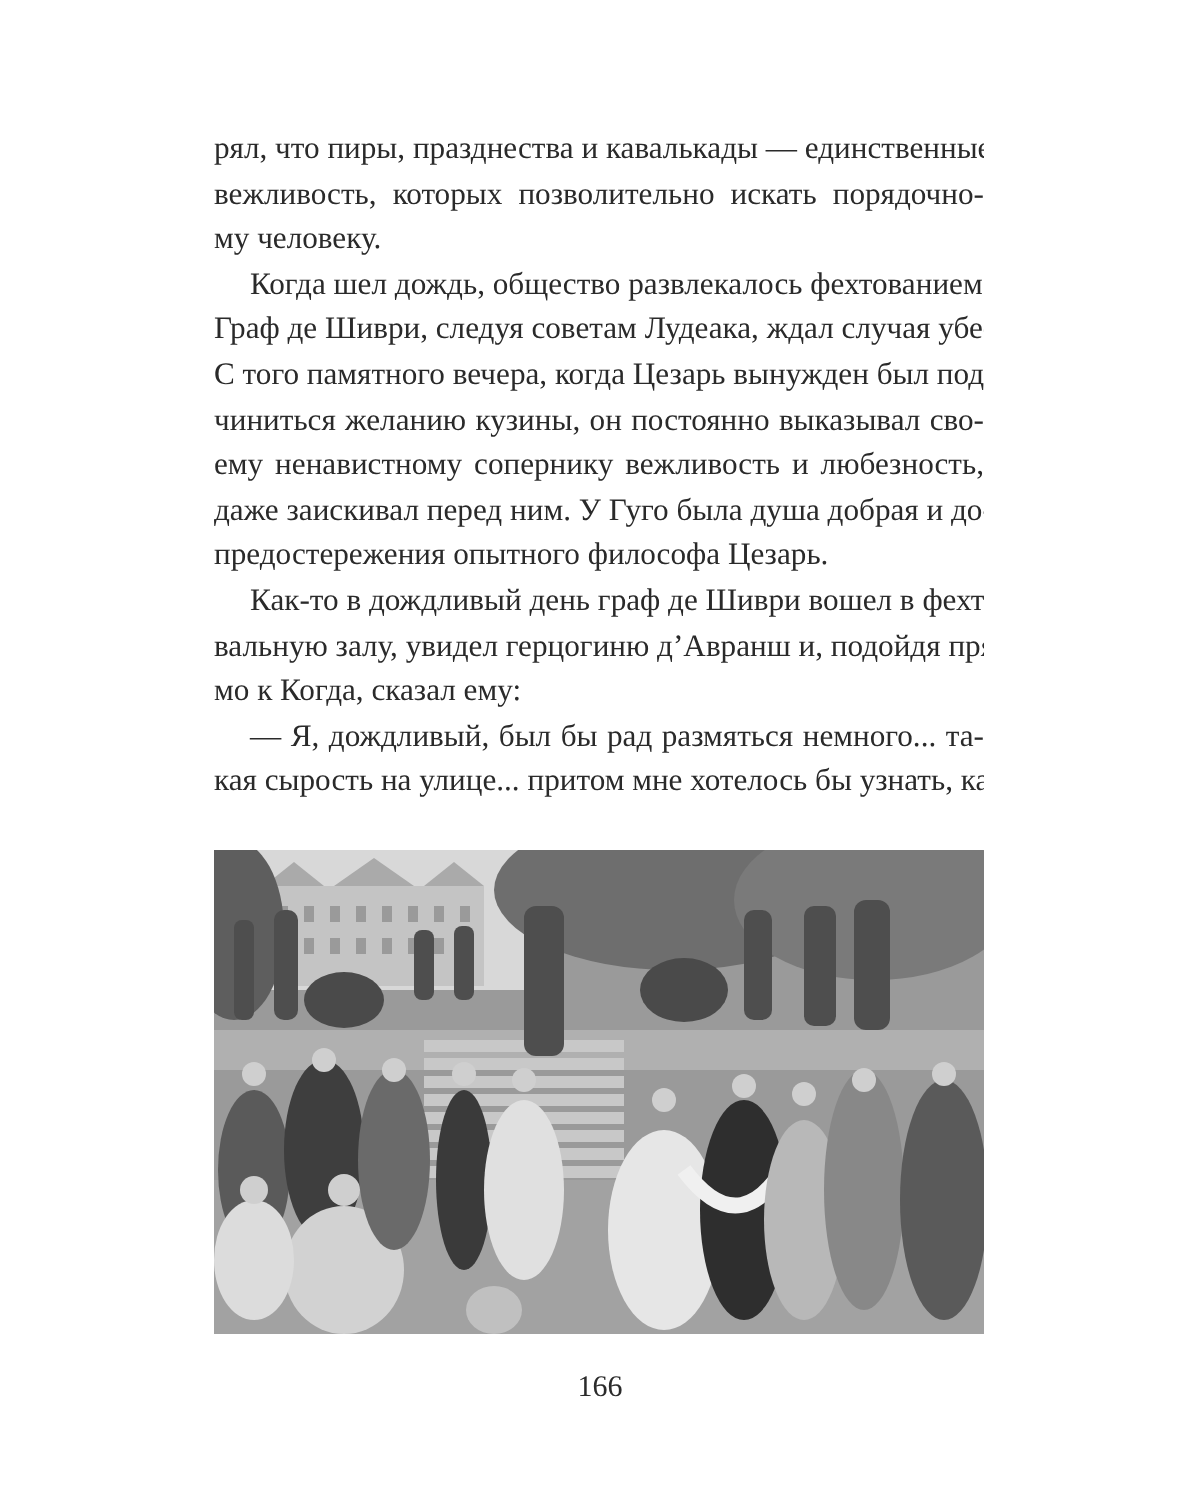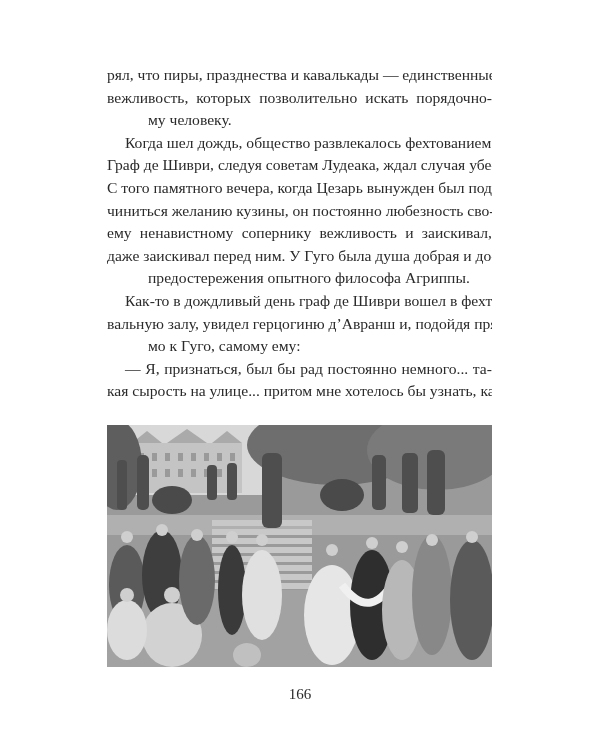--- a/index.html
+++ b/index.html
@@ -13,21 +13,21 @@
       font-family: "Liberation Serif", "DejaVu Serif", serif;
       font-size: 15.6px;
       color: #2a2a2a;
     }
     .line {
       height: 22.6px; line-height: 22.6px;
       white-space: nowrap;
       text-align: justify; text-align-last: justify;
       overflow: hidden;
     }
-    .line.last { text-align-last: left; margin-left: 41px; }
+    .line.last { text-align-last: left; }
     .line.indent { padding-left: 18px; }
     .illustration {
       position: absolute; left: 107px; top: 425px; width: 385px; height: 242px;
       background: #8a8a8a; overflow: hidden;
     }
     .illustration svg { display: block; }
     .page-number {
       position: absolute; left: 0; width: 600px; top: 686px; text-align: center;
       font-family: "Liberation Serif", "DejaVu Serif", serif;
       font-size: 15px; color: #2a2a2a;
@@ -37,28 +37,28 @@
 <body>
 
 <div class="page">
   <div class="text-block">
     <div class="line">рял, что пиры, празднества и кавалькады — единственные</div>
     <div class="line">вежливость, которых позволительно искать порядочно-</div>
     <div class="line last">му человеку.</div>
     <div class="line indent">Когда шел дождь, общество развлекалось фехтованием.</div>
     <div class="line">Граф де Шиври, следуя советам Лудеака, ждал случая убе-</div>
     <div class="line">С того памятного вечера, когда Цезарь вынужден был под-</div>
-    <div class="line">чиниться желанию кузины, он постоянно любезность сво-</div>
-    <div class="line">ему ненавистному сопернику вежливость и заискивал,</div>
+    <div class="line">чиниться желанию кузины, он постоянно выказывал сво-</div>
+    <div class="line">ему ненавистному сопернику вежливость и любезность,</div>
     <div class="line">даже заискивал перед ним. У Гуго была душа добрая и до-</div>
-    <div class="line last">предостережения опытного философа Агриппы.</div>
+    <div class="line last">предостережения опытного философа Цезарь.</div>
     <div class="line indent">Как-то в дождливый день граф де Шиври вошел в фехто-</div>
     <div class="line">вальную залу, увидел герцогиню д’Авранш и, подойдя пря-</div>
-    <div class="line last">мо к Гуго, самому ему:</div>
-    <div class="line indent">— Я, признаться, был бы рад постоянно немного... та-</div>
+    <div class="line last">мо к Когда, сказал ему:</div>
+    <div class="line indent">— Я, дождливый, был бы рад размяться немного... та-</div>
     <div class="line">кая сырость на улице... притом мне хотелось бы узнать, как</div>
   </div>
 
   <div class="illustration">
     <svg width="385" height="242" viewBox="0 0 385 242">
 
       <rect x="0" y="0" width="385" height="242" fill="#9a9a9a"></rect>
       <rect x="0" y="0" width="160" height="70" fill="#d8d8d8"></rect>
 
       <rect x="25" y="18" width="110" height="50" fill="#c4c4c4"></rect>

